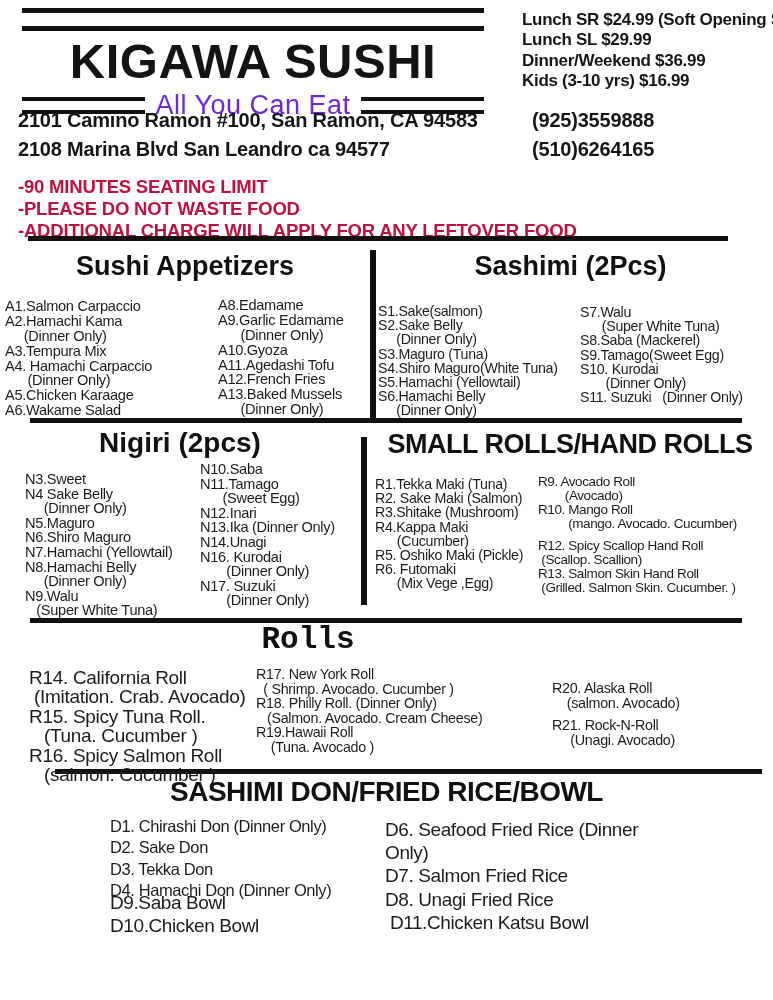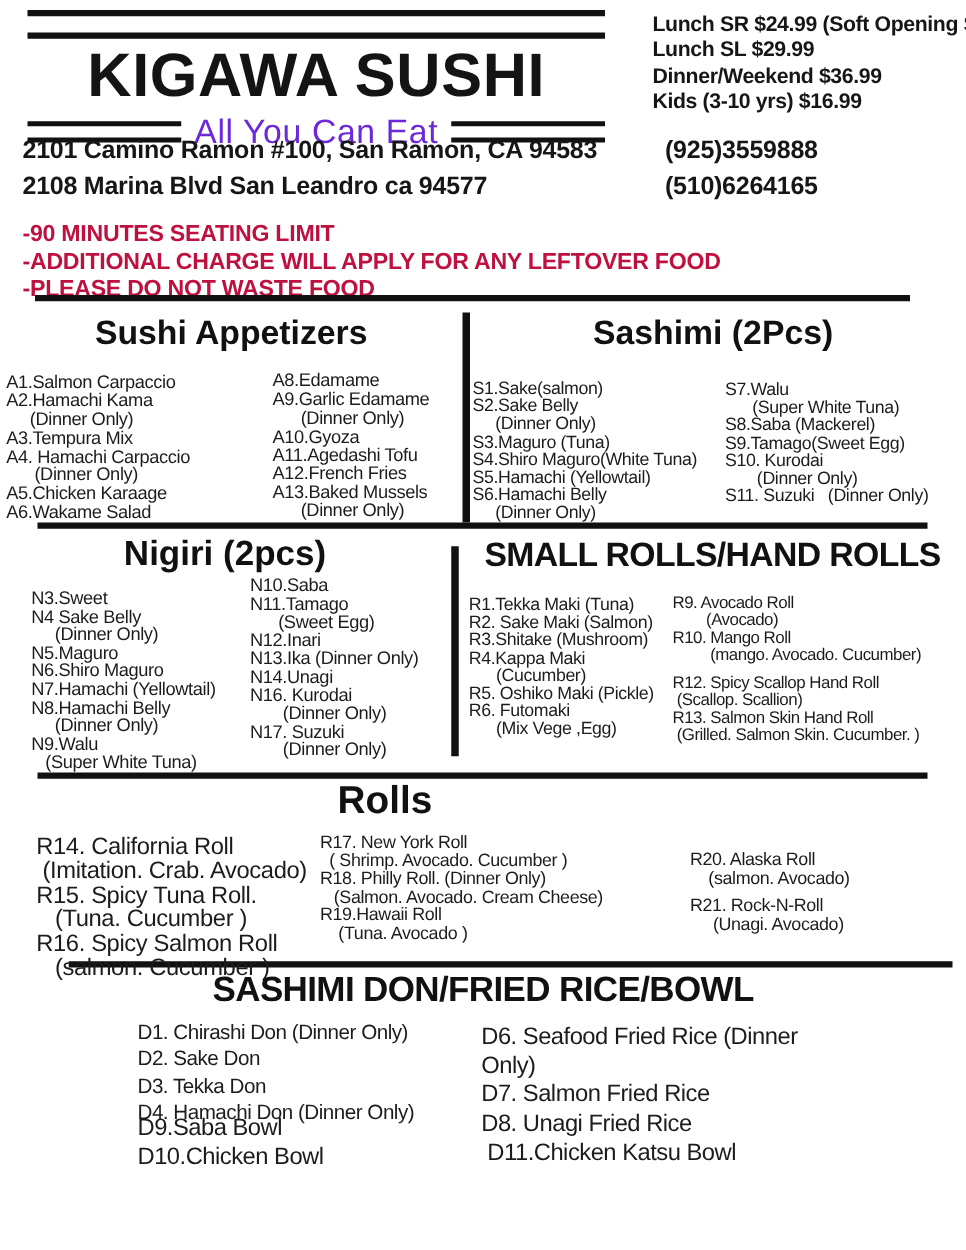--- a/index.html
+++ b/index.html
@@ -31,21 +31,21 @@
   #rule4{left:55px;top:769px;width:707px;}
   .vdiv{position:absolute;background:#111;width:6px;}
   #vdiv1{left:370px;top:250px;height:168px;}
   #vdiv2{left:361px;top:437px;height:168px;}
   
   .sec-h{position:absolute;font-weight:bold;color:#111;white-space:nowrap;}
   #h-appetizers{left:0;top:251px;width:370px;text-align:center;font-size:27px;}
   #h-sashimi{left:378px;top:251px;width:385px;text-align:center;font-size:27px;}
   #h-nigiri{left:0;top:427px;width:360px;text-align:center;font-size:28px;}
   #h-smallrolls{left:370px;top:429px;width:400px;text-align:center;font-size:27px;letter-spacing:-0.5px;}
-  #h-rolls{left:0;top:622px;width:616px;text-align:center;font-size:31px;}
+  #h-rolls{left:0;top:622px;width:616px;text-align:center;font-size:31px;font-family:Liberation Mono, monospace;}
   #h-don{left:0;top:776px;width:773px;text-align:center;font-size:28px;letter-spacing:-0.5px;}
   
   .mcol{position:absolute;font-weight:normal;color:#1c1c1c;letter-spacing:-0.3px;}
   .menu-line{white-space:pre;}
   .menu-line:empty{height:0.55em;}
   #app-col1{left:5px;top:299px;font-size:14.6px;line-height:1.02;}
   #app-col2{left:218px;top:298px;font-size:14.6px;line-height:1.02;}
   #sas-col1{left:378px;top:304px;font-size:14.2px;line-height:1.0;}
   #sas-col2{left:580px;top:305px;font-size:14.2px;line-height:1.0;}
   #nig-col1{left:25px;top:472px;font-size:14.6px;line-height:1.0;}
@@ -87,22 +87,22 @@
       <div class="loc-phone">(925)3559888</div>
     </div>
     <div class="loc-row">
       <div class="loc-addr">2108 Marina Blvd San Leandro ca 94577</div>
       <div class="loc-phone">(510)6264165</div>
     </div>
   </div>
 
   <div class="notices" style="color: rgb(191, 17, 64);">
       <div class="menu-line">-90 MINUTES SEATING LIMIT</div>
+      <div class="menu-line">-PLEASE DO NOT WASTE FOOD</div>
       <div class="menu-line">-ADDITIONAL CHARGE WILL APPLY FOR ANY LEFTOVER FOOD</div>
-      <div class="menu-line">-PLEASE DO NOT WASTE FOOD</div>
     </div>
 
   <div class="rule" id="rule1"></div>
   <div class="vdiv" id="vdiv1"></div>
   <div class="rule" id="rule2"></div>
   <div class="vdiv" id="vdiv2"></div>
   <div class="rule" id="rule3"></div>
   <div class="rule" id="rule4"></div>
 
   <div class="sec-h" id="h-appetizers">Sushi Appetizers</div>

